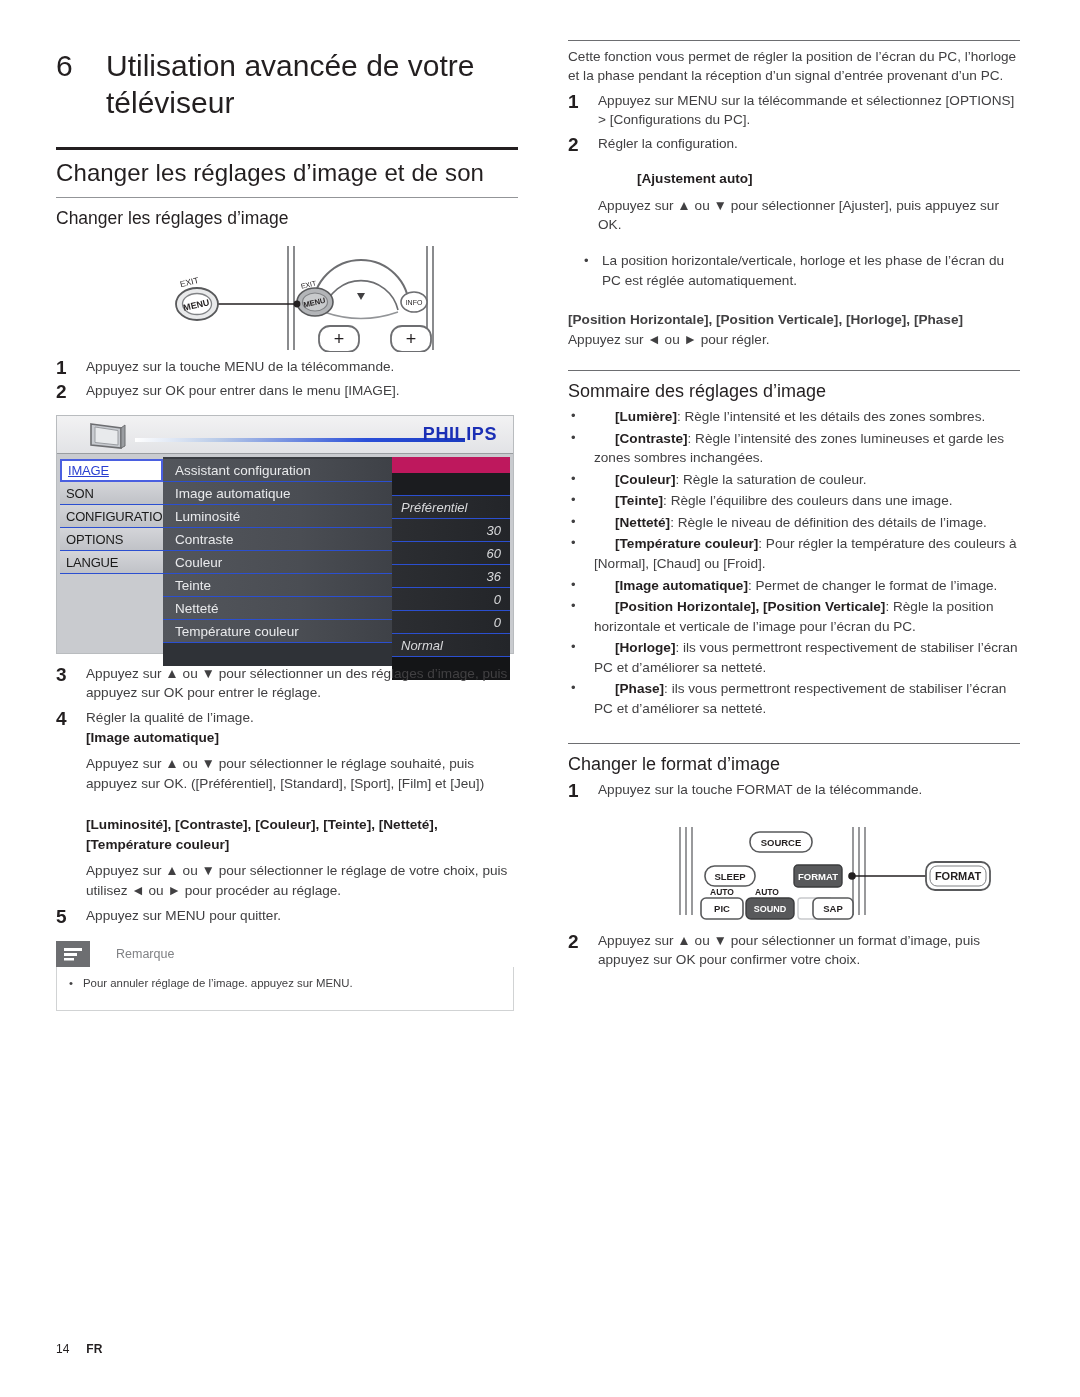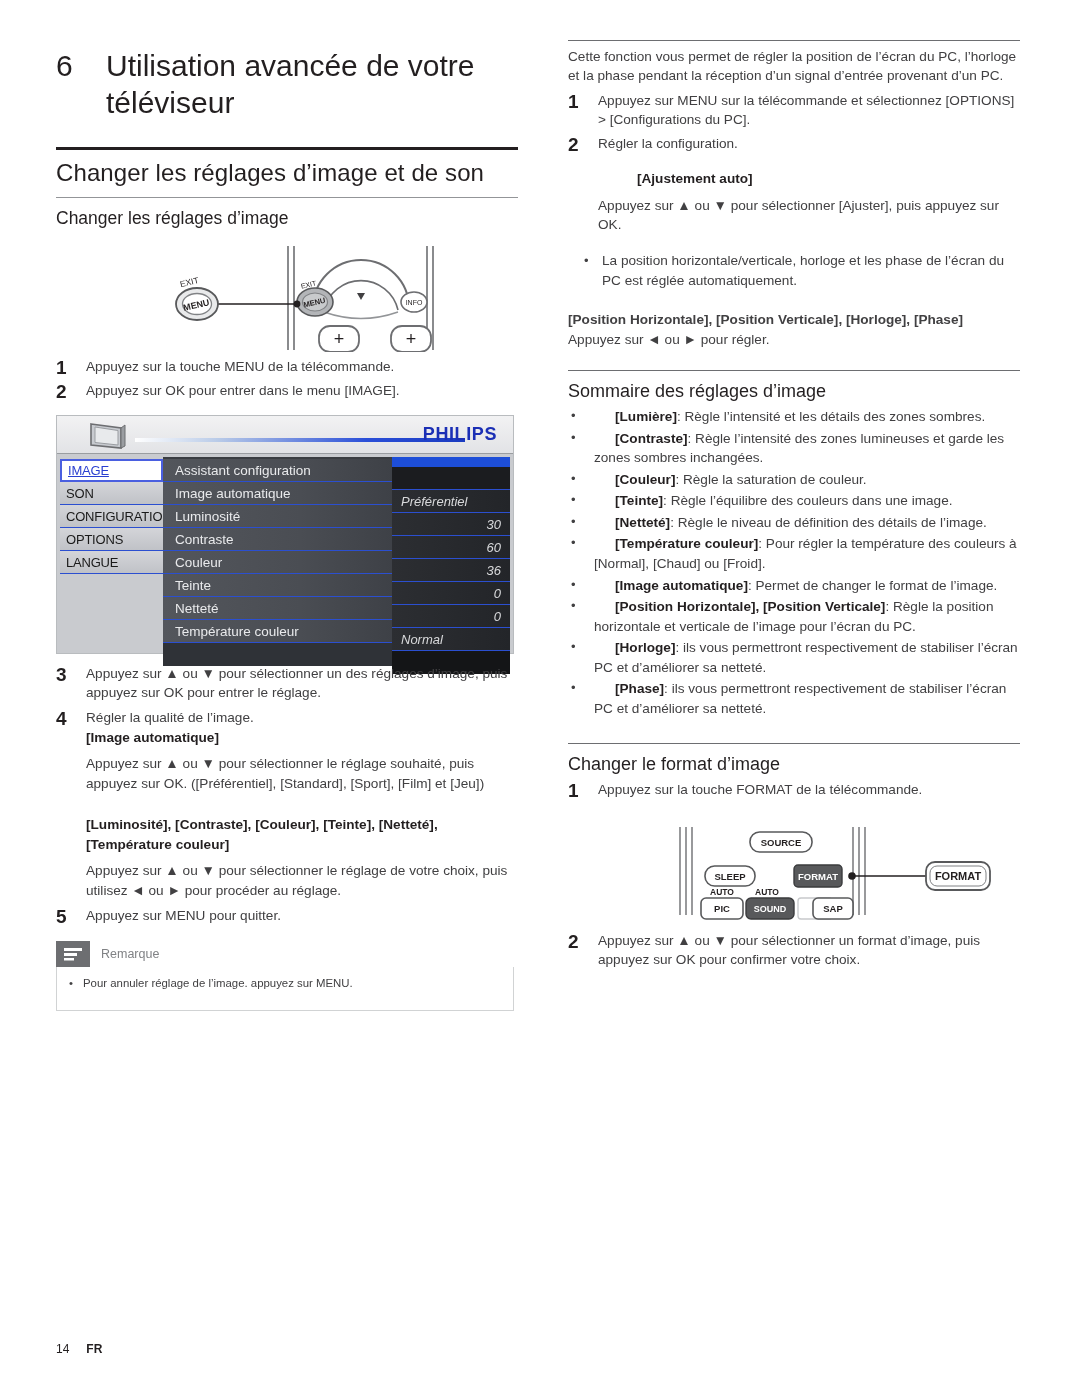--- a/index.html
+++ b/index.html
@@ -117,21 +117,21 @@
     box-sizing:border-box;
     text-decoration:underline;
   }
   .tv-mid { flex:1 1 auto; background:#3a3d42; padding-top:2px; }
   .tv-m-item {
     height:23px; line-height:23px; font-size:13.5px; color:#e9eaec;
     padding-left:12px; border-bottom:1px solid #2b4fd0;
     background:linear-gradient(90deg,#53565c 0%, #4a4d53 60%, #3e4147 100%);
     white-space:nowrap;
   }
-  .tv-right { width:118px; flex:0 0 118px; background:#1d4ed8; padding-top:10px; }
+  .tv-right { width:118px; flex:0 0 118px; background:#be185d; padding-top:16px; }
   .tv-r-item {
     height:23px; line-height:23px; font-size:13px; color:#d8d9db;
     padding:0 9px; border-bottom:1px solid #2b4fd0;
     background:linear-gradient(90deg,#2c2e32 0%, #232529 100%);
     font-style:italic; white-space:nowrap;
   }
   .tv-r-item.num { text-align:right; }
   .tv-r-item.blank { background:#1b1c1f; border-bottom:1px solid #2b4fd0; }
   .tv-r-item.empty { background:#141517; border-bottom:none; }
   .tv-m-item.empty { background:#2f3237; border-bottom:none; }
@@ -139,21 +139,21 @@
 
   
   .note { margin-top:14px; width:458px; }
   .note-head { display:flex; align-items:center; height:26px; }
   .note-icon {
     width:34px; height:26px; background:#6d6e71;
     display:flex; align-items:center; justify-content:center;
     flex:0 0 34px;
   }
   .note-title {
-    font-size:12.5px; color:#808285; padding-left:11px; line-height:26px;
+    font-size:12.5px; color:#808285; padding-left:26px; line-height:26px;
   }
   .note-body {
     border:1px solid #d1d3d4; border-top:none;
     min-height:44px; padding:9px 10px 9px 12px;
   }
   .note-item { display:flex; font-size:11.4px; color:#414042; line-height:1.4; }
   .note-item .nd { flex:0 0 14px; }
 
   
   .remote2 { position:relative; width:452px; height:108px; margin:14px 0 0 0; }

